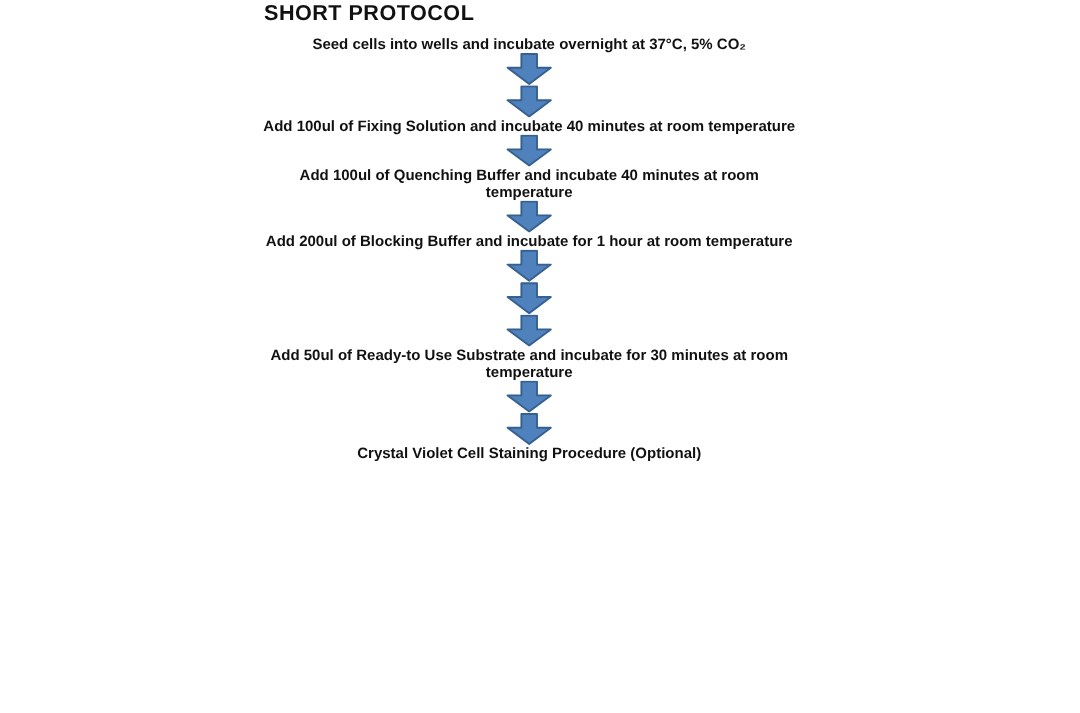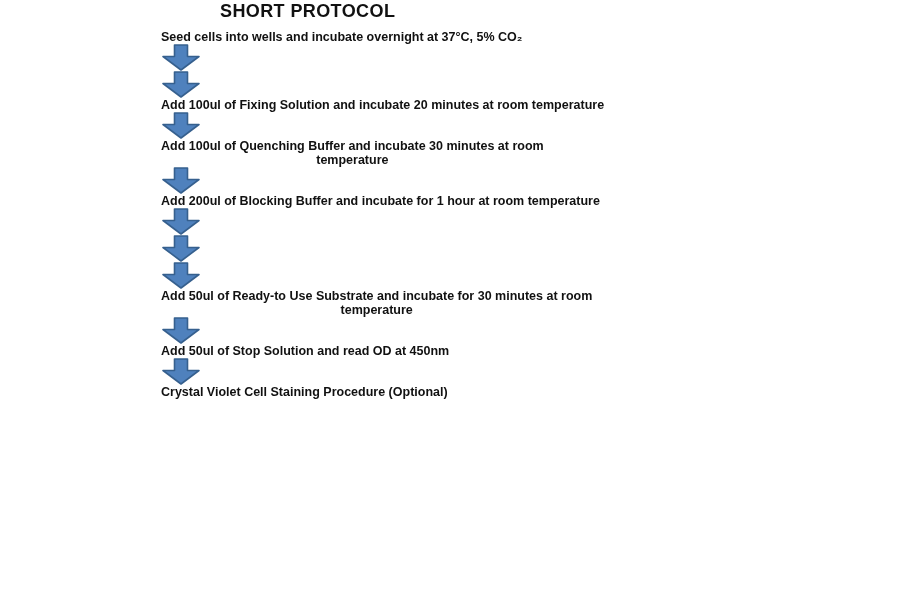--- a/index.html
+++ b/index.html
@@ -26,21 +26,21 @@
     letter-spacing: 0.4px;
     white-space: nowrap;
   }
   .flow {
     position: absolute;
     left: 161px;
     top: 30px;
     width: 560px;
     display: flex;
     flex-direction: column;
-    align-items: flex-start;
+    align-items: center;
     gap: 0;
   }
   .step {
     font-size: 12.5px;
     font-weight: bold;
     color: #111111;
     line-height: 14px;
     text-align: center;
     white-space: pre-line;
   }
@@ -62,27 +62,27 @@
       <div class="arrow-wrap">
         <svg width="40" height="27" viewBox="0 0 40 27" xmlns="http://www.w3.org/2000/svg">
           <polygon points="13.5,1 26.5,1 26.5,12.5 38,12.5 20,26 2,12.5 13.5,12.5" fill="#4F81BD" stroke="#36608E" stroke-width="1.6" stroke-linejoin="round"></polygon>
         </svg>
       </div>
       <div class="arrow-wrap">
         <svg width="40" height="27" viewBox="0 0 40 27" xmlns="http://www.w3.org/2000/svg">
           <polygon points="13.5,1 26.5,1 26.5,12.5 38,12.5 20,26 2,12.5 13.5,12.5" fill="#4F81BD" stroke="#36608E" stroke-width="1.6" stroke-linejoin="round"></polygon>
         </svg>
       </div>
-      <div class="step">Add 100ul of Fixing Solution and incubate 20 minutes at room temperature</div>
+      <div class="step">Add 100ul of Fixing Solution and incubate 40 minutes at room temperature</div>
       <div class="arrow-wrap">
         <svg width="40" height="27" viewBox="0 0 40 27" xmlns="http://www.w3.org/2000/svg">
           <polygon points="13.5,1 26.5,1 26.5,12.5 38,12.5 20,26 2,12.5 13.5,12.5" fill="#4F81BD" stroke="#36608E" stroke-width="1.6" stroke-linejoin="round"></polygon>
         </svg>
       </div>
-      <div class="step">Add 100ul of Quenching Buffer and incubate 30 minutes at room
+      <div class="step">Add 100ul of Quenching Buffer and incubate 40 minutes at room
 temperature</div>
       <div class="arrow-wrap">
         <svg width="40" height="27" viewBox="0 0 40 27" xmlns="http://www.w3.org/2000/svg">
           <polygon points="13.5,1 26.5,1 26.5,12.5 38,12.5 20,26 2,12.5 13.5,12.5" fill="#4F81BD" stroke="#36608E" stroke-width="1.6" stroke-linejoin="round"></polygon>
         </svg>
       </div>
       <div class="step">Add 200ul of Blocking Buffer and incubate for 1 hour at room temperature</div>
       <div class="arrow-wrap">
         <svg width="40" height="27" viewBox="0 0 40 27" xmlns="http://www.w3.org/2000/svg">
           <polygon points="13.5,1 26.5,1 26.5,12.5 38,12.5 20,26 2,12.5 13.5,12.5" fill="#4F81BD" stroke="#36608E" stroke-width="1.6" stroke-linejoin="round"></polygon>
@@ -98,21 +98,20 @@
           <polygon points="13.5,1 26.5,1 26.5,12.5 38,12.5 20,26 2,12.5 13.5,12.5" fill="#4F81BD" stroke="#36608E" stroke-width="1.6" stroke-linejoin="round"></polygon>
         </svg>
       </div>
       <div class="step">Add 50ul of Ready-to Use Substrate and incubate for 30 minutes at room
 temperature</div>
       <div class="arrow-wrap">
         <svg width="40" height="27" viewBox="0 0 40 27" xmlns="http://www.w3.org/2000/svg">
           <polygon points="13.5,1 26.5,1 26.5,12.5 38,12.5 20,26 2,12.5 13.5,12.5" fill="#4F81BD" stroke="#36608E" stroke-width="1.6" stroke-linejoin="round"></polygon>
         </svg>
       </div>
-      <div class="step">Add 50ul of Stop Solution and read OD at 450nm</div>
       <div class="arrow-wrap">
         <svg width="40" height="27" viewBox="0 0 40 27" xmlns="http://www.w3.org/2000/svg">
           <polygon points="13.5,1 26.5,1 26.5,12.5 38,12.5 20,26 2,12.5 13.5,12.5" fill="#4F81BD" stroke="#36608E" stroke-width="1.6" stroke-linejoin="round"></polygon>
         </svg>
       </div>
       <div class="step">Crystal Violet Cell Staining Procedure (Optional)</div>
     </div>
 </div>
 
 </body></html>

